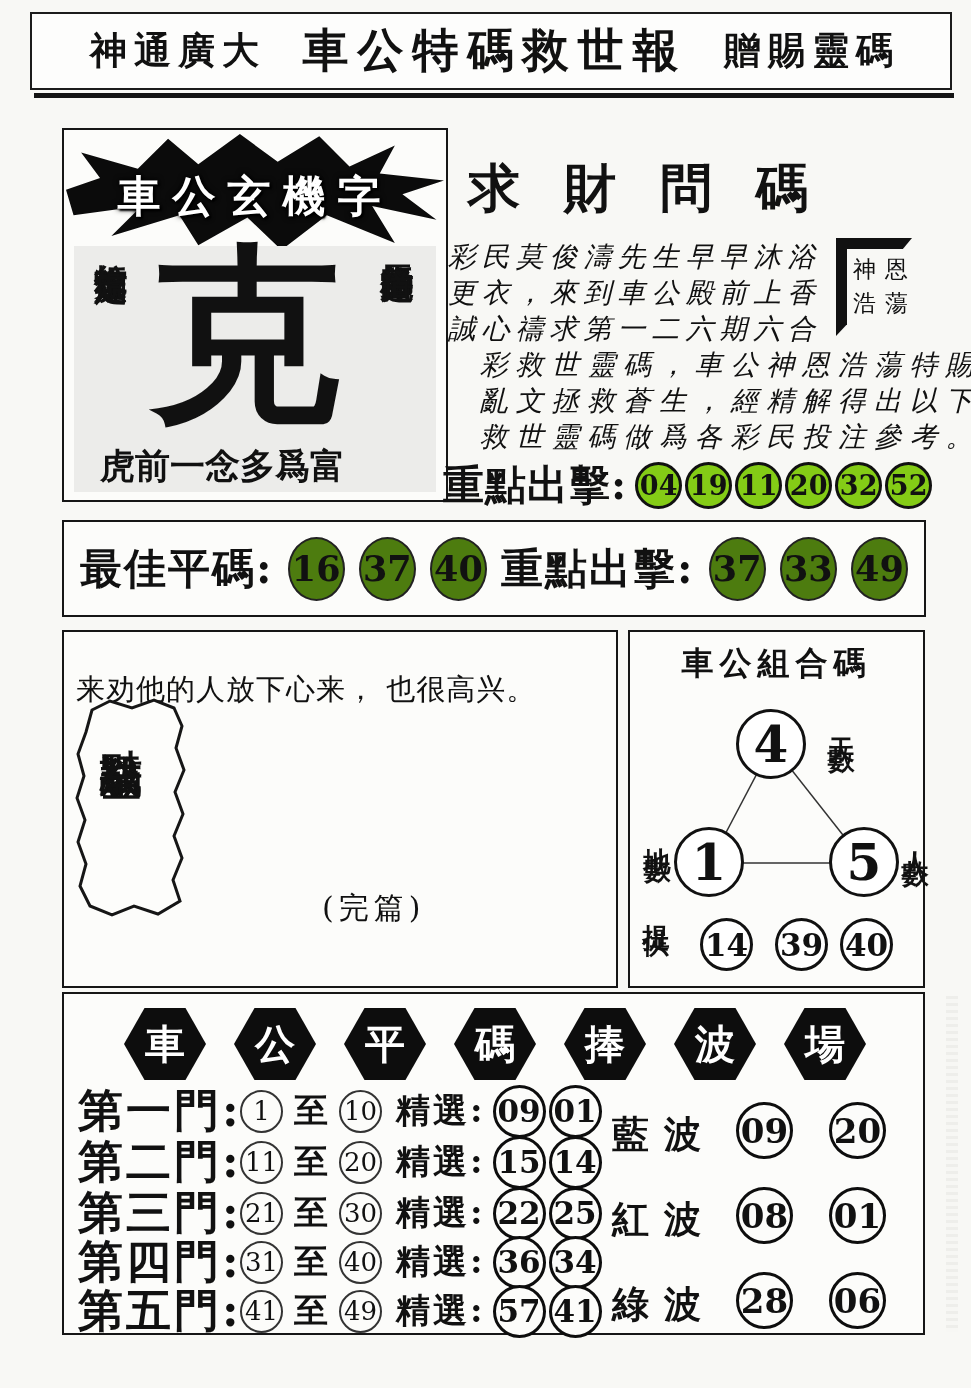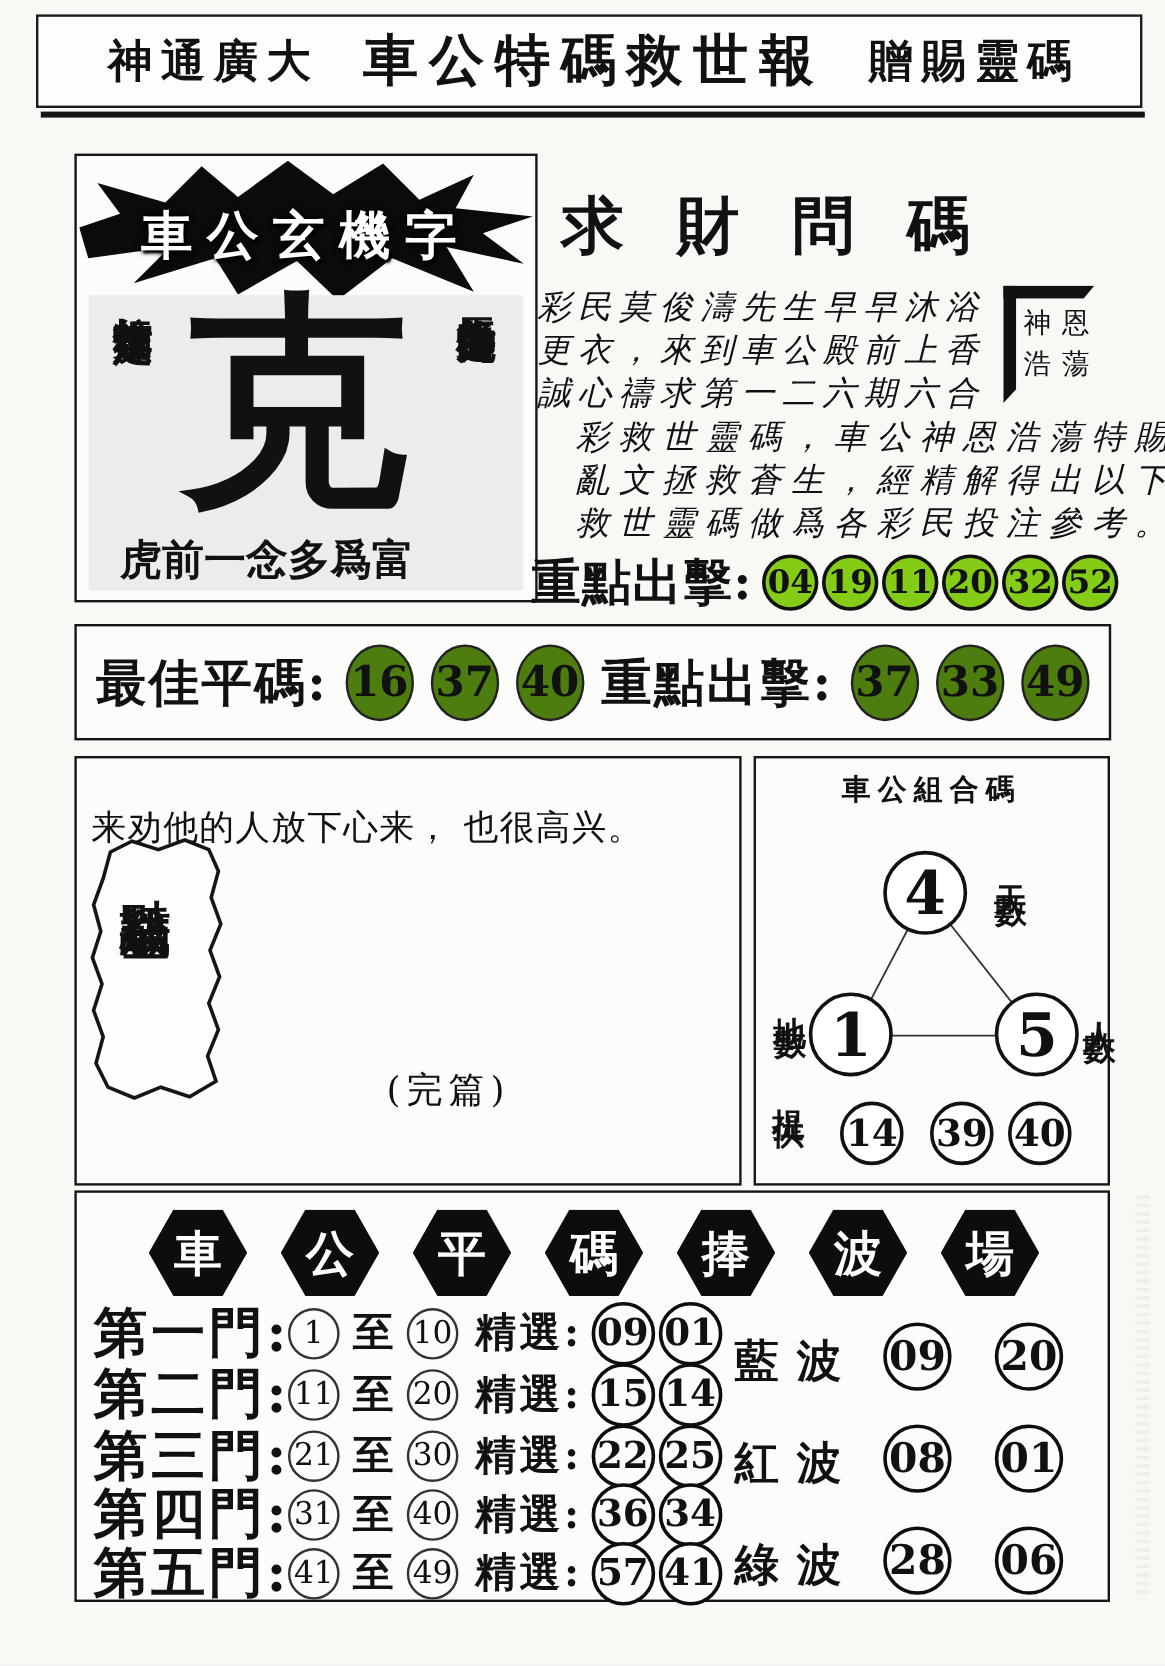--- a/index.html
+++ b/index.html
@@ -61,21 +61,21 @@
   .story-box{position:absolute;left:62px;top:630px;width:556px;height:358px;border:2px solid #161616;background:#fcfcfa;}
   .story-title{position:absolute;left:0;right:0;top:2px;text-align:center;font-size:30px;font-weight:bold;letter-spacing:3px;}
   .story-text{position:absolute;left:12px;top:38px;font-size:29px;letter-spacing:1px;white-space:nowrap;}
   .stamp-wrap{position:absolute;left:6px;top:64px;width:126px;height:224px;}
   .stamp-text{position:absolute;left:30px;top:20px;writing-mode:vertical-rl;text-orientation:upright;
     font-size:42px;font-weight:bold;line-height:1;letter-spacing:3px;}
   .story-end{position:absolute;left:258px;top:256px;font-size:30px;letter-spacing:5px;white-space:nowrap;}
 
   
   .combo-box{position:absolute;left:628px;top:630px;width:297px;height:358px;border:2px solid #161616;background:#fcfcfa;}
-  .combo-title{position:absolute;left:0;right:0;top:10px;text-align:center;font-size:24px;font-weight:bold;letter-spacing:6px;white-space:nowrap;}
+  .combo-title{position:absolute;left:0;right:0;top:10px;text-align:center;font-size:32px;font-weight:bold;letter-spacing:6px;white-space:nowrap;}
   .combo-lines{position:absolute;left:0;top:0;}
   .combo-circle{position:absolute;width:70px;height:70px;border:3px solid #111;border-radius:50%;background:#fff;
     display:flex;align-items:center;justify-content:center;font-size:50px;font-weight:bold;}
   .combo-top{left:106px;top:77px;}
   .combo-left{left:44px;top:195px;}
   .combo-right{left:199px;top:195px;}
   .combo-label{position:absolute;writing-mode:vertical-rl;text-orientation:upright;font-size:27px;font-weight:bold;
     line-height:1;letter-spacing:8px;}
   .lbl-sky{left:198px;top:84px;}
   .lbl-earth{left:14px;top:194px;}

